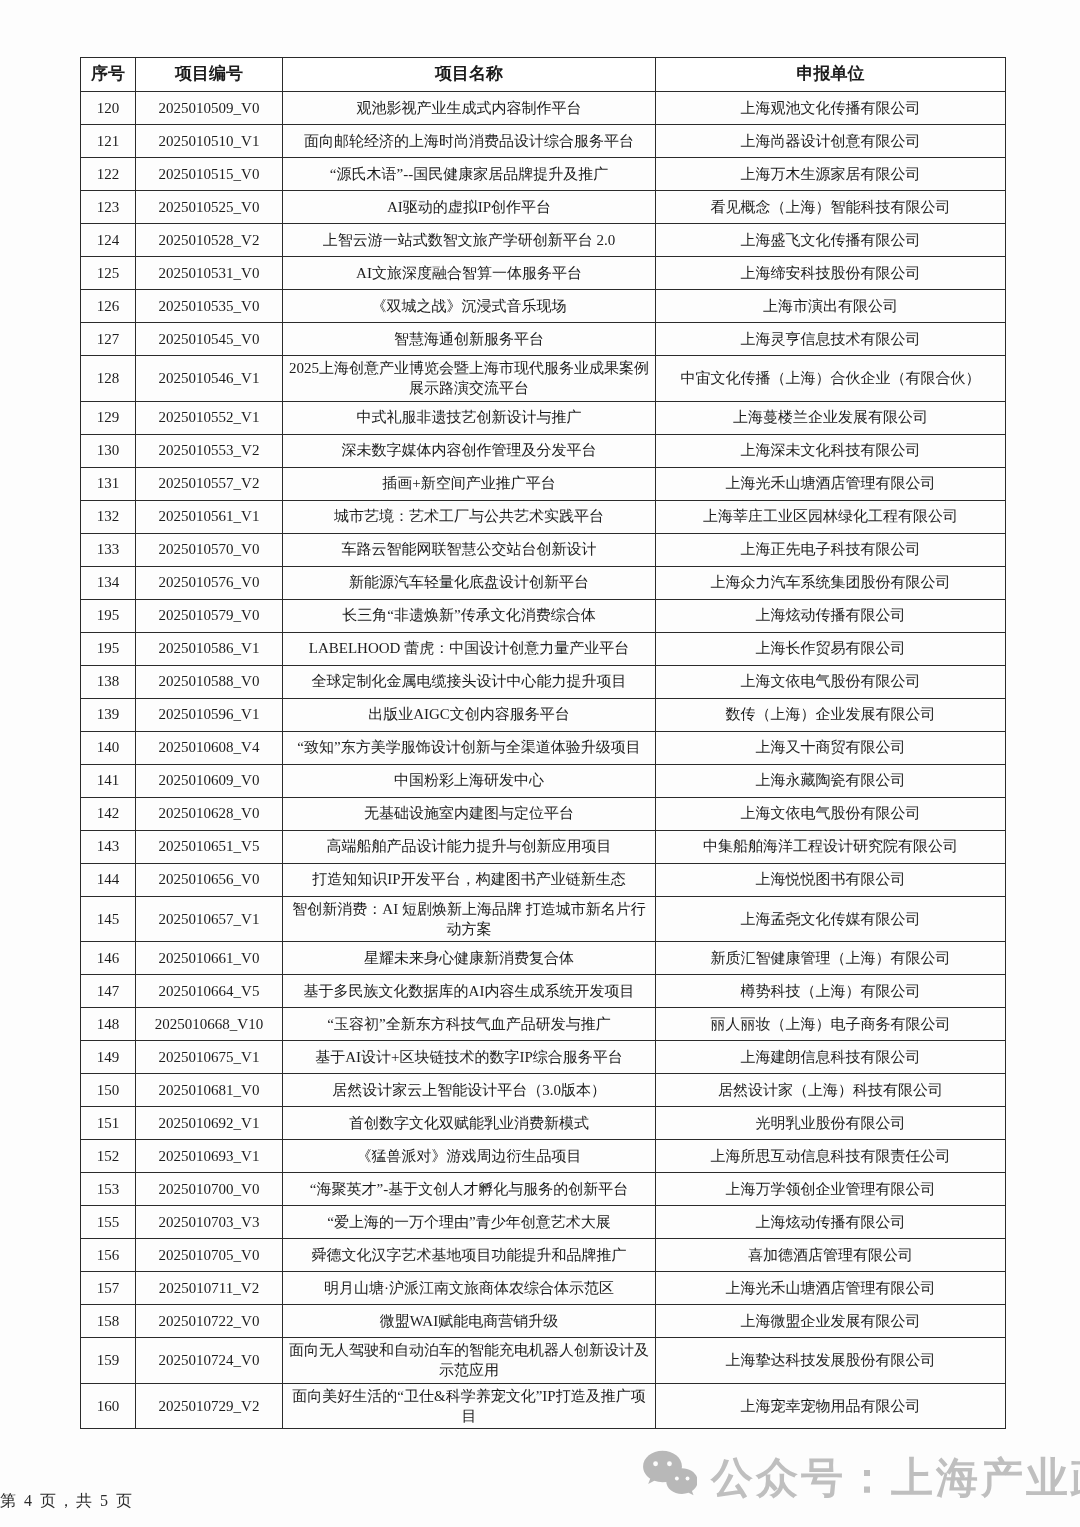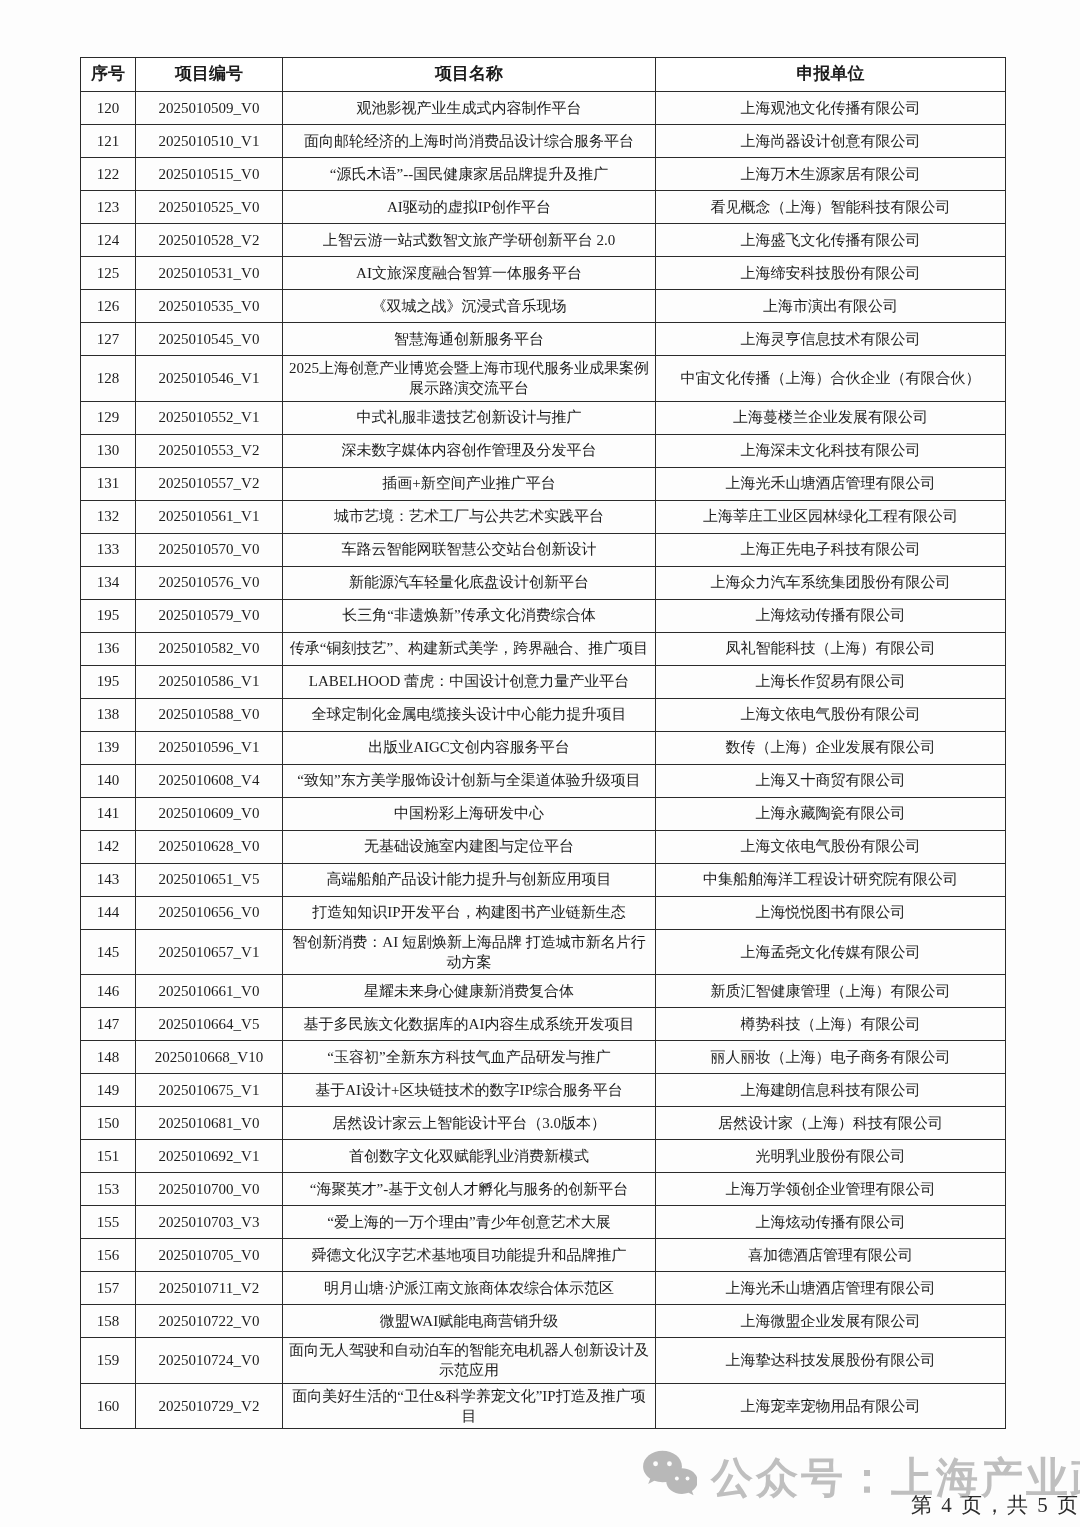--- a/index.html
+++ b/index.html
@@ -37,22 +37,22 @@
   }
   .doc-table td { height: 33px; }
   col.c-no   { width: 55px; }
   col.c-code { width: 147px; }
   col.c-name { width: 373px; }
   col.c-org  { width: 350px; }
   .footer-page {
     position: absolute;
     left: 0; right: 0;
     top: 1491px;
-    text-align: right;
-    font-size: 21px;
+    text-align: left;
+    font-size: 16px;
     color: #2b2b2b;
     letter-spacing: 2px;
   }
   .watermark {
     position: absolute;
     left: 641px; top: 1448px;
     display: flex;
     align-items: center;
     gap: 14px;
     color: #9a9a9a;
@@ -177,26 +177,20 @@
       <td>新能源汽车轻量化底盘设计创新平台</td>
       <td>上海众力汽车系统集团股份有限公司</td>
     </tr>
         <tr>
       <td>195</td>
       <td>2025010579_V0</td>
       <td>长三角“非遗焕新”传承文化消费综合体</td>
       <td>上海炫动传播有限公司</td>
     </tr>
         <tr>
-      <td>136</td>
-      <td>2025010582_V0</td>
-      <td>传承“铜刻技艺”、构建新式美学，跨界融合、推广项目</td>
-      <td>凤礼智能科技（上海）有限公司</td>
-    </tr>
-        <tr>
       <td>195</td>
       <td>2025010586_V1</td>
       <td>LABELHOOD 蕾虎：中国设计创意力量产业平台</td>
       <td>上海长作贸易有限公司</td>
     </tr>
         <tr>
       <td>138</td>
       <td>2025010588_V0</td>
       <td>全球定制化金属电缆接头设计中心能力提升项目</td>
       <td>上海文依电气股份有限公司</td>
@@ -271,20 +265,26 @@
       <td>150</td>
       <td>2025010681_V0</td>
       <td>居然设计家云上智能设计平台（3.0版本）</td>
       <td>居然设计家（上海）科技有限公司</td>
     </tr>
         <tr>
       <td>151</td>
       <td>2025010692_V1</td>
       <td>首创数字文化双赋能乳业消费新模式</td>
       <td>光明乳业股份有限公司</td>
+    </tr>
+        <tr>
+      <td>152</td>
+      <td>2025010693_V1</td>
+      <td>《猛兽派对》游戏周边衍生品项目</td>
+      <td>上海所思互动信息科技有限责任公司</td>
     </tr>
         <tr>
       <td>153</td>
       <td>2025010700_V0</td>
       <td>“海聚英才”-基于文创人才孵化与服务的创新平台</td>
       <td>上海万学领创企业管理有限公司</td>
     </tr>
         <tr>
       <td>155</td>
       <td>2025010703_V3</td>

